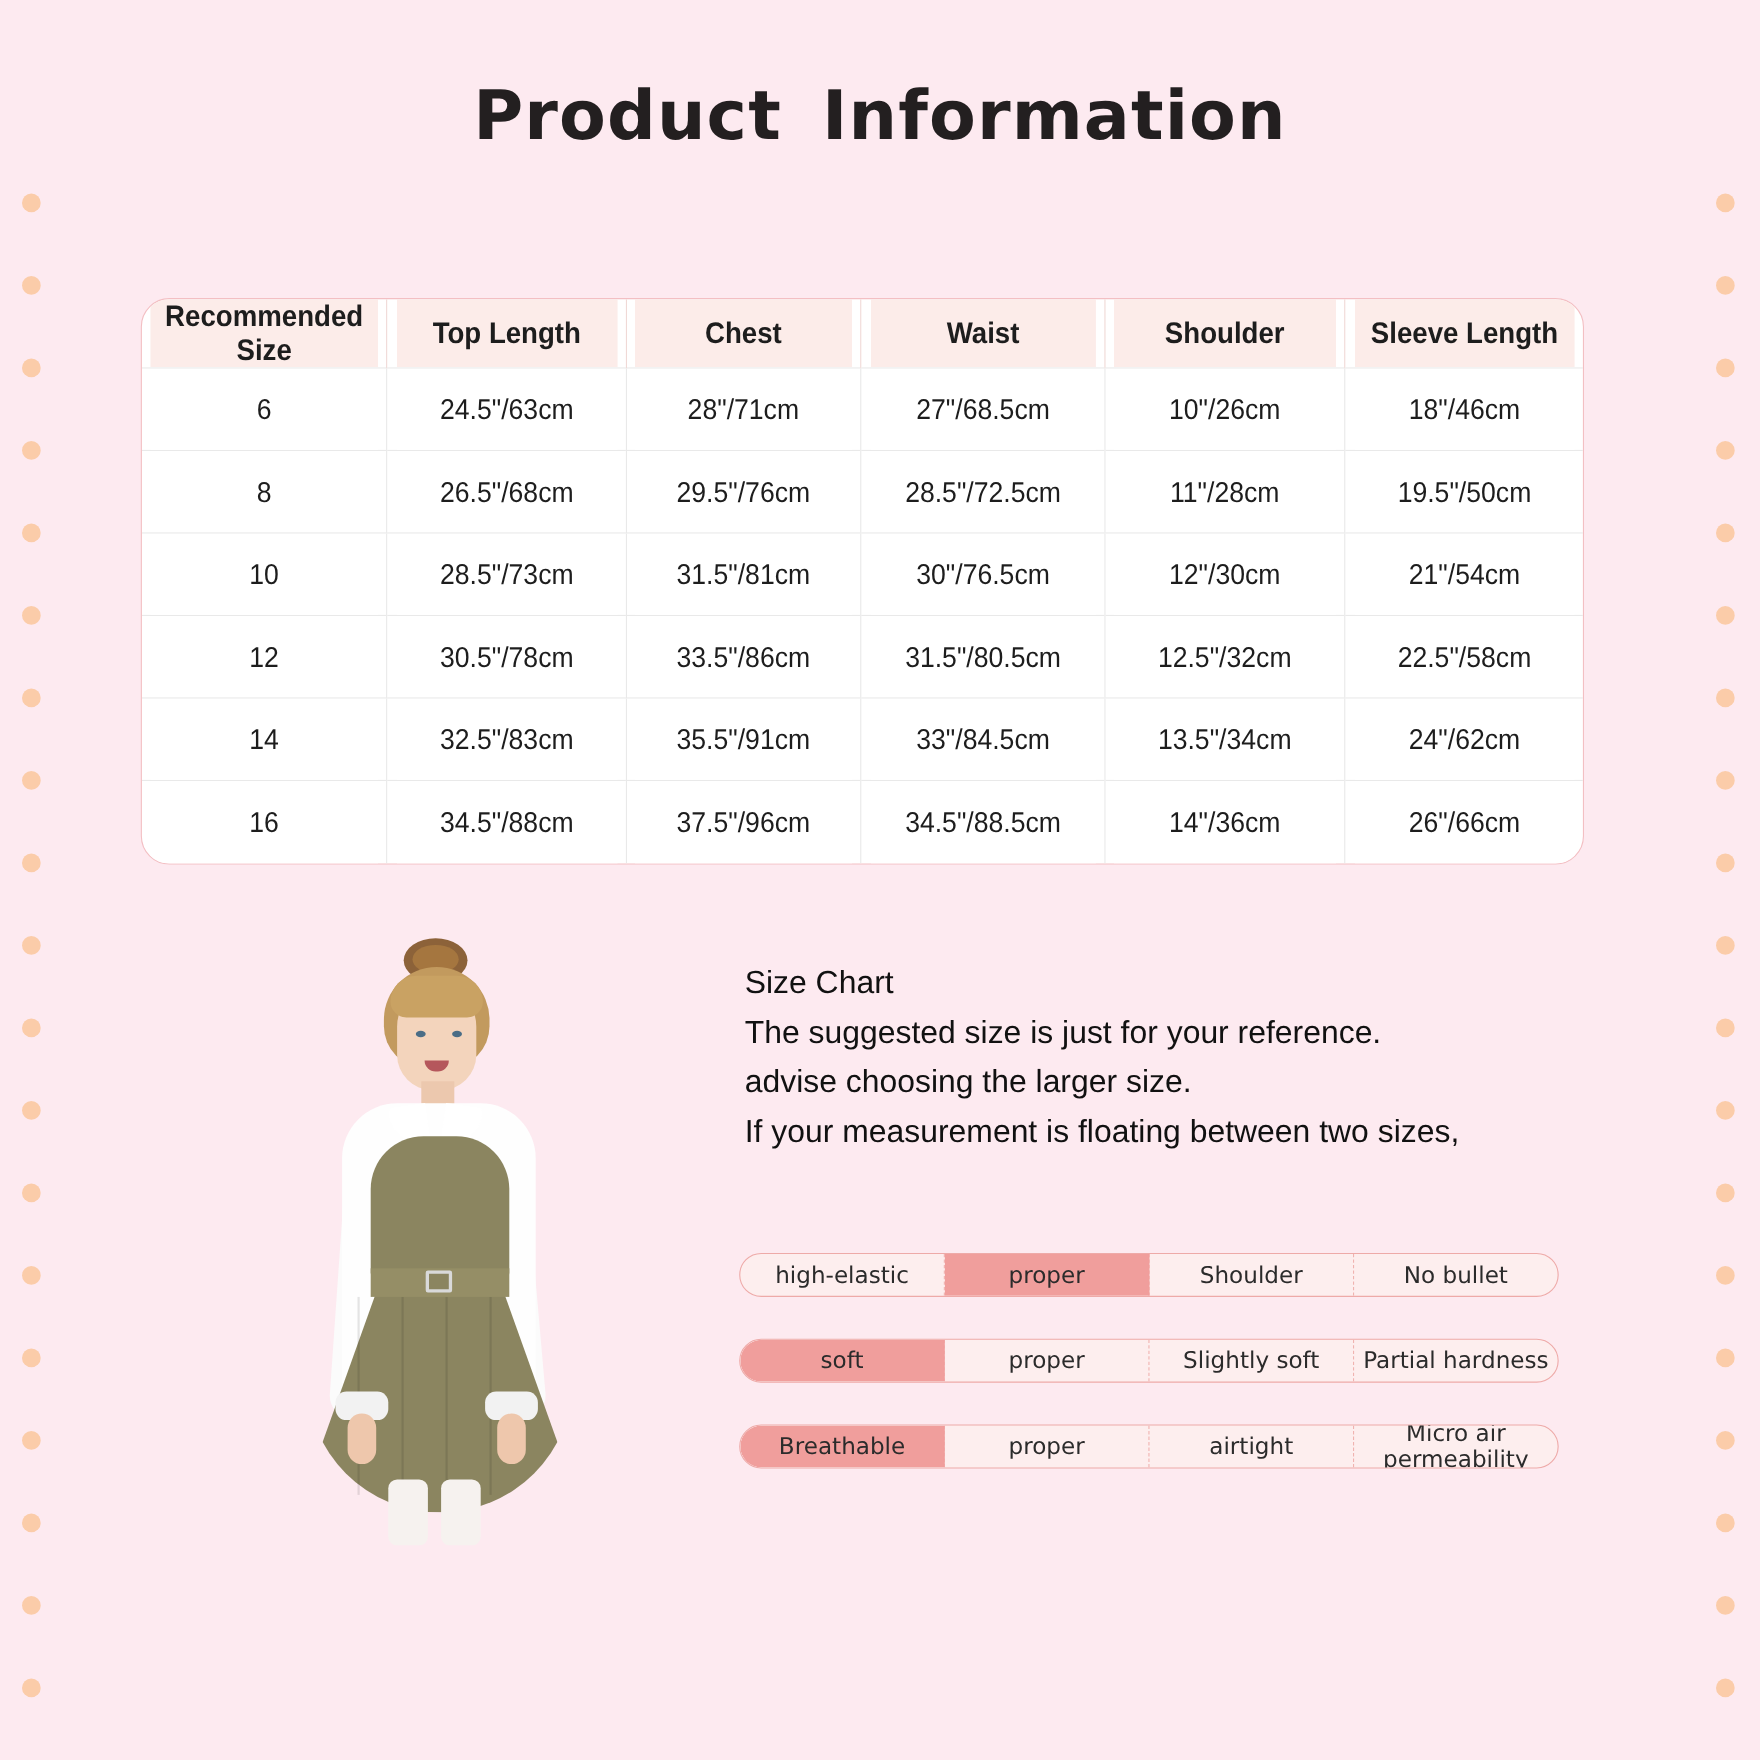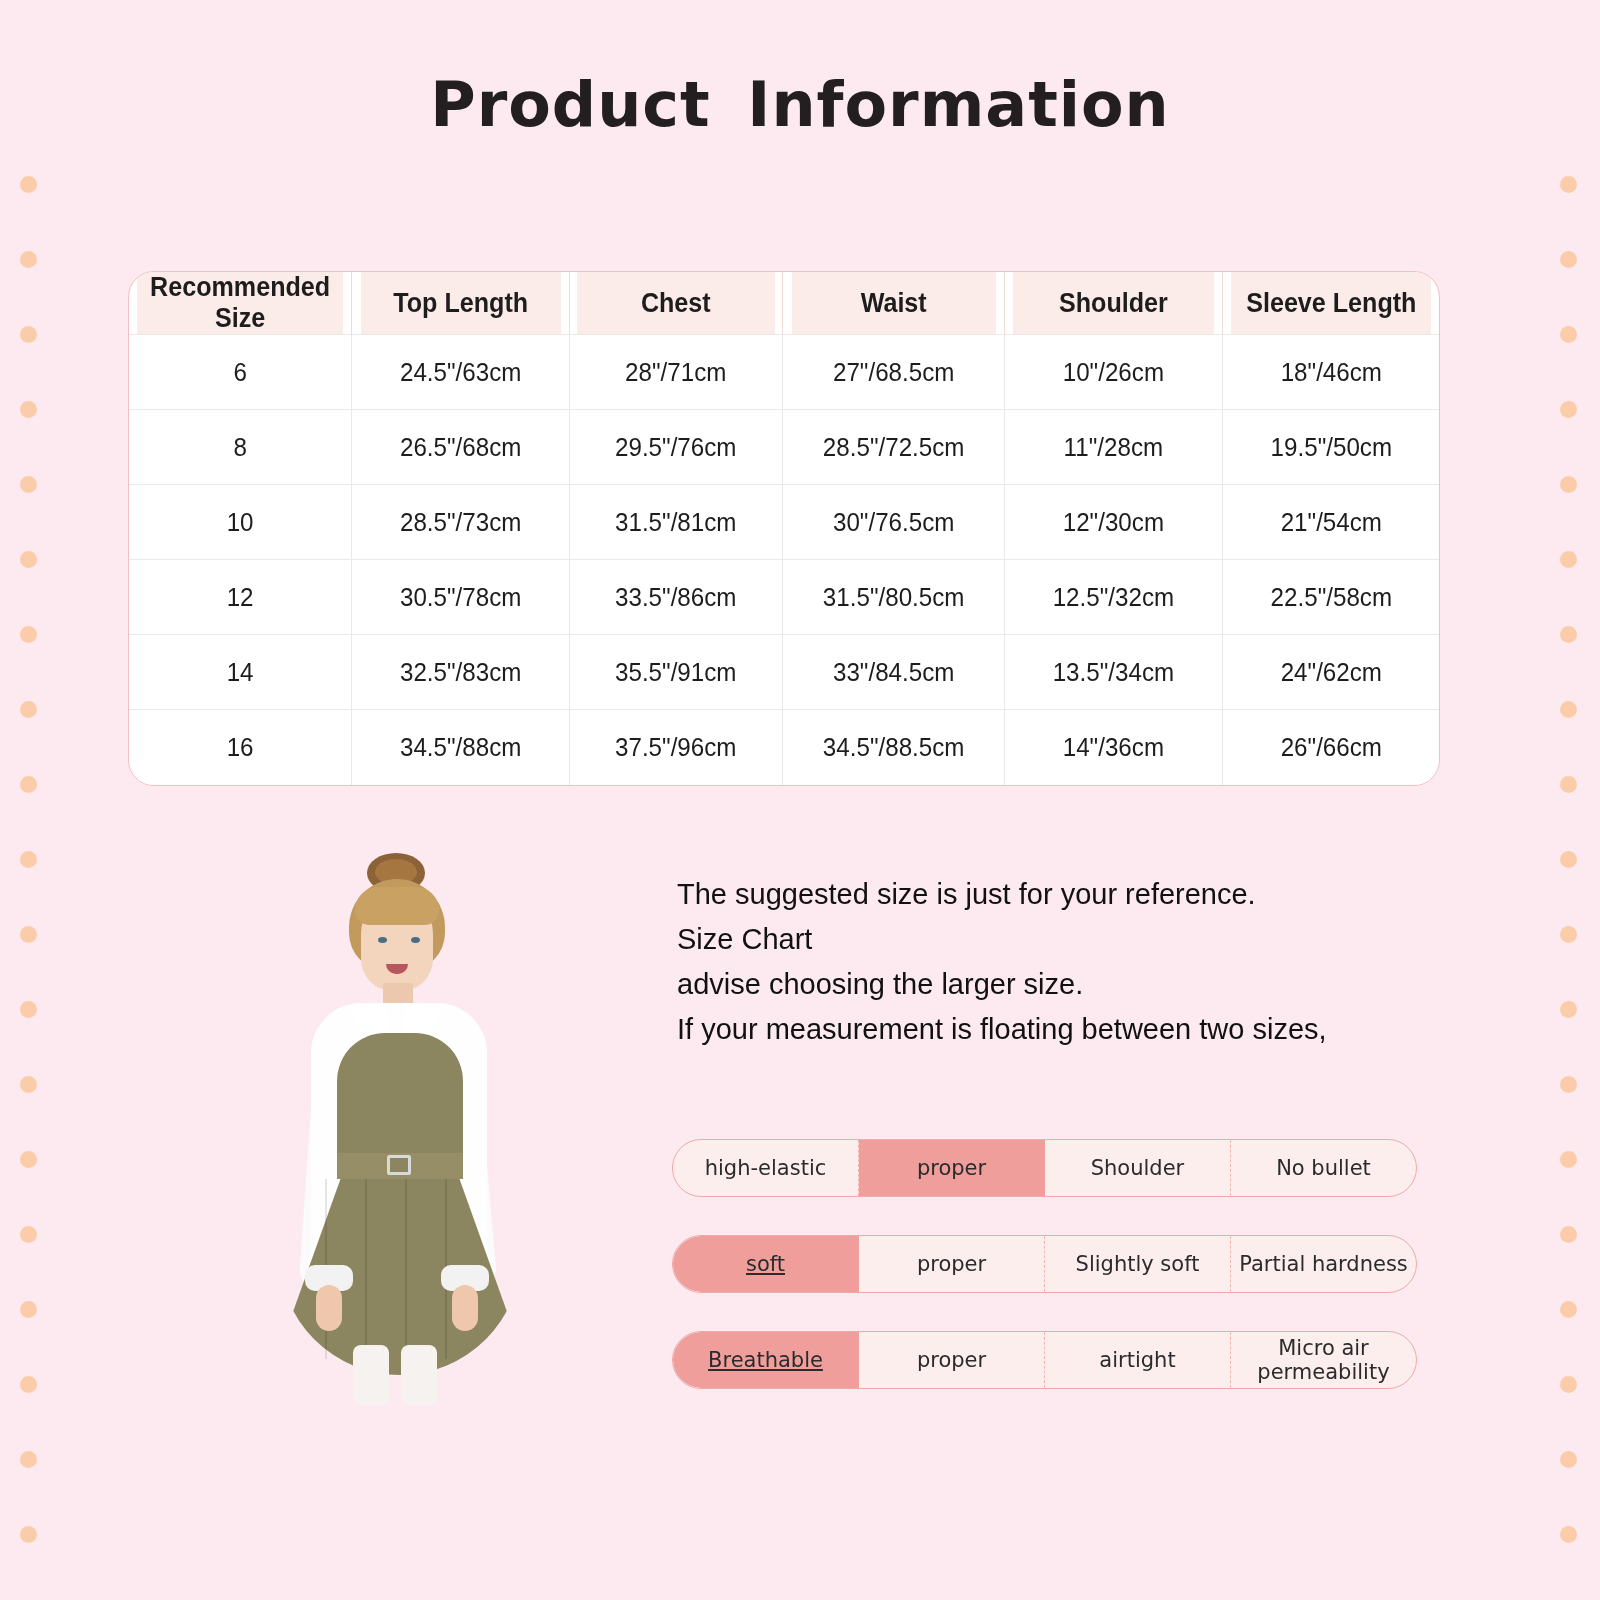--- a/index.html
+++ b/index.html
@@ -222,21 +222,21 @@
   .bars {
     position: absolute;
     left: 672px;
     top: 1139px;
     width: 745px;
   }
   .bar {
     position: relative;
     display: flex;
     width: 745px;
-    height: 58px;
+    height: 40px;
     margin-bottom: 38px;
     background: #fdeeee;
     border: 1.6px solid #eeaaa8;
     border-radius: 29px;
     overflow: hidden;
   }
   .seg {
     flex: 1 1 0;
     display: flex;
     align-items: center;
@@ -247,21 +247,21 @@
     line-height: 24px;
     color: #2b2b2b;
     border-right: 1.4px dashed #f0b3b0;
     padding: 0 4px;
   }
   .seg:last-child { border-right: none; }
   .seg.active {
     background: #f09e9c;
     border-right-color: #f09e9c;
   }
-  .bar .seg.active.first { border-radius: 29px 0 0 29px; text-decoration: underline; }
+  .bar .seg.active.first { border-radius: 29px 0 0 29px; }
 </style>
 </head>
 <body>
 
 <div class="dots-col left" id="dots-left">
     <div class="dot" style="left: 20px; top: 176px; background: rgb(251, 203, 166);"></div>
     <div class="dot" style="left: 20px; top: 251px; background: rgb(251, 203, 166);"></div>
     <div class="dot" style="left: 20px; top: 326px; background: rgb(251, 203, 166);"></div>
     <div class="dot" style="left: 20px; top: 401px; background: rgb(251, 203, 166);"></div>
     <div class="dot" style="left: 20px; top: 476px; background: rgb(251, 203, 166);"></div>
@@ -405,22 +405,22 @@
     <div class="hand-l"></div>
     <div class="hand-r"></div>
     <div class="legs">
       <div class="leg l"></div>
       <div class="leg r"></div>
     </div>
   </div>
 </div>
 
 <div class="notes">
+  <div>Size Chart</div>
   <div>The suggested size is just for your reference.</div>
-  <div>Size Chart</div>
   <div>advise choosing the larger size.</div>
   <div>If your measurement is floating between two sizes,</div>
 </div>
 
 <div class="bars">
 
   <div class="bar">
     <div class="seg">high-elastic</div>
     <div class="seg active">proper</div>
     <div class="seg">Shoulder</div>

